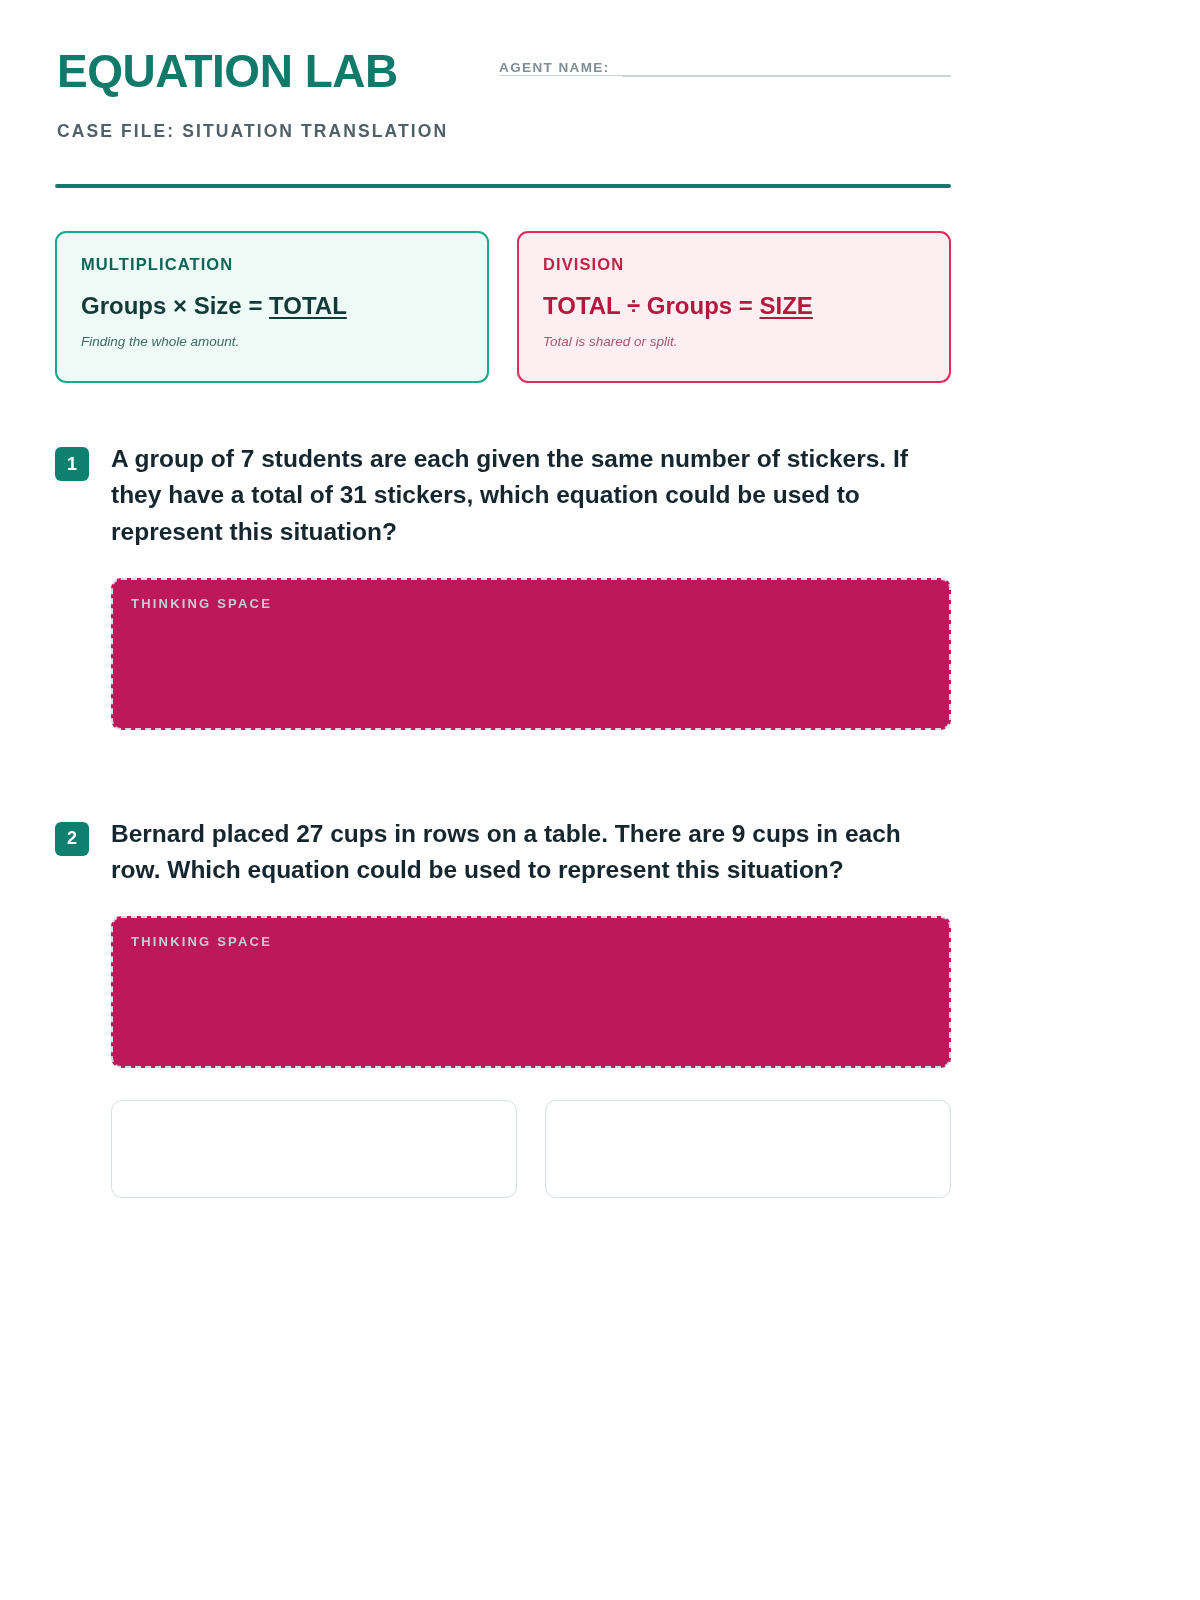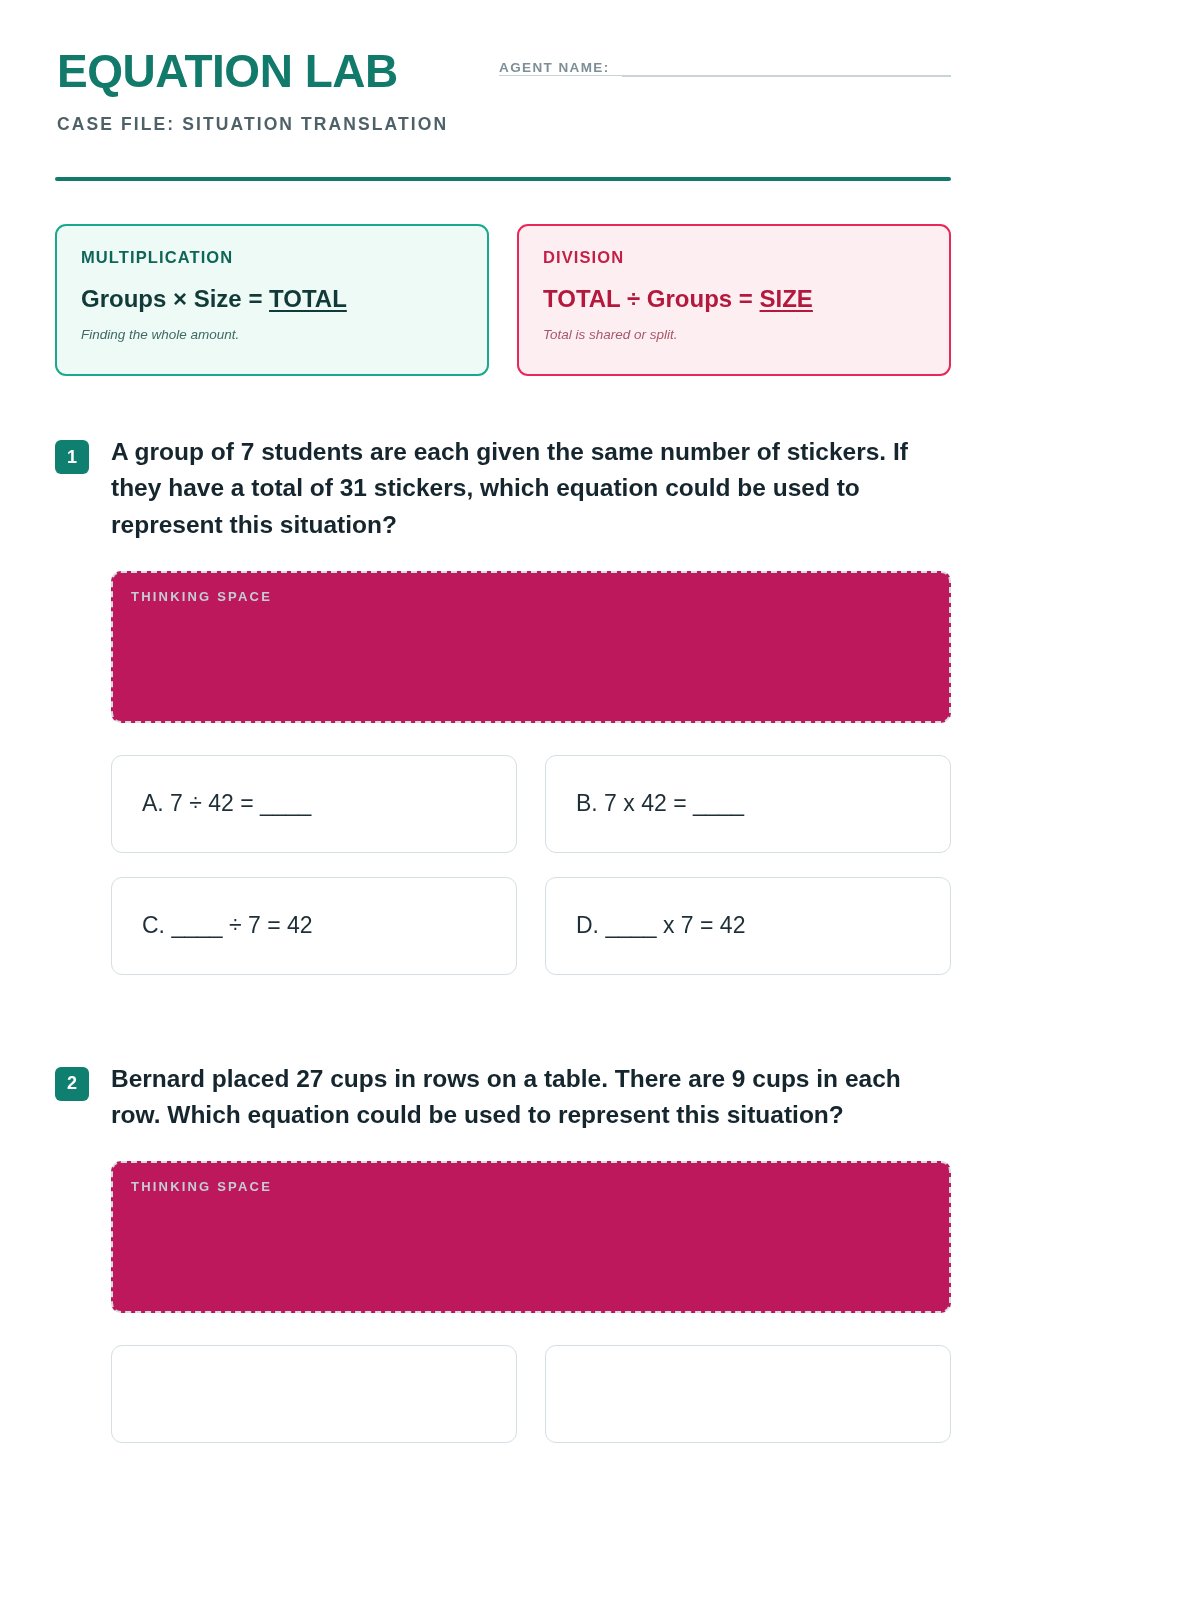--- a/index.html
+++ b/index.html
@@ -29,21 +29,21 @@
   .brand { padding-left: 2px; }
   .title {
     font-size: 46px;
     font-weight: 800;
     letter-spacing: -0.5px;
     color: #127a6b;
     line-height: 1;
     font-stretch: condensed;
   }
   .subtitle {
-    margin-top: 20px;
+    margin-top: 27px;
     font-size: 17.5px;
     font-weight: 700;
     letter-spacing: 2.1px;
     color: #4e6068;
   }
   .fields {
     width: 452px;
     padding-top: 12px;
   }
   .field-row {
@@ -212,26 +212,20 @@
   </div>
 
   <div class="question">
     <div class="q-head">
       <div class="q-num">1</div>
       <div class="q-text">A group of 7 students are each given the same number of stickers. If they have a total of 31 stickers, which equation could be used to represent this situation?</div>
     </div>
     <div class="thinking">
       <div class="thinking-label">THINKING SPACE</div>
     </div>
-    <div class="choices">
-      <div class="choice">A. 7 ÷ 42 = ____</div>
-      <div class="choice">B. 7 x 42 = ____</div>
-      <div class="choice">C. ____ ÷ 7 = 42</div>
-      <div class="choice">D. ____ x 7 = 42</div>
-    </div>
   </div>
 
   <div class="question q2">
     <div class="q-head">
       <div class="q-num">2</div>
       <div class="q-text">Bernard placed 27 cups in rows on a table. There are 9 cups in each row. Which equation could be used to represent this situation?</div>
     </div>
     <div class="thinking">
       <div class="thinking-label">THINKING SPACE</div>
     </div>

